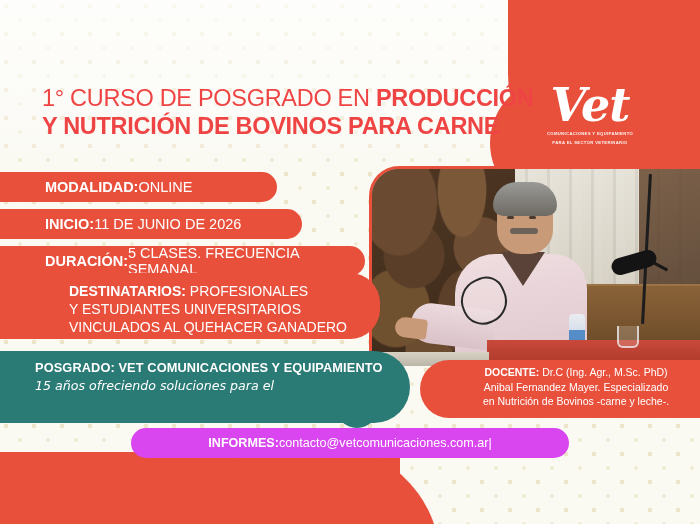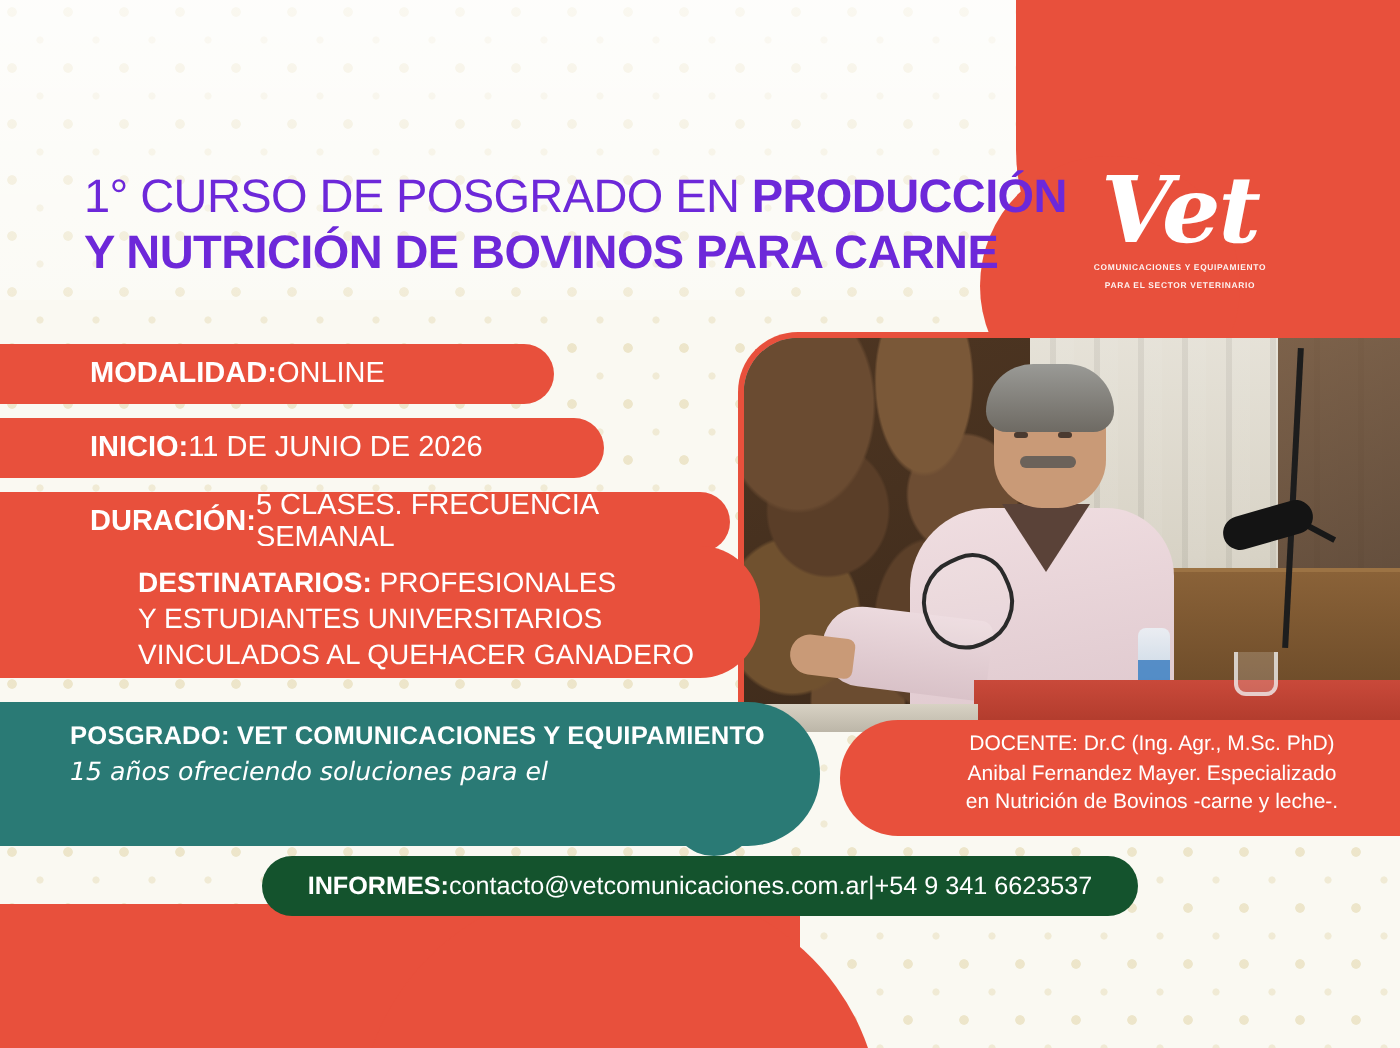--- a/index.html
+++ b/index.html
@@ -86,21 +86,21 @@
   
   .headline {
     position:absolute;
     left:42px; top:84px;
     width:440px;
     z-index:6;
   }
   .headline .line {
     font-size:23.5px;
     line-height:28px;
-    color:#6d28d9;
+    color:#ef4444;
     letter-spacing:-0.3px;
     white-space:nowrap;
   }
   .headline .light { font-weight:400; }
   .headline .bold  { font-weight:700; }
 
   
   .photo-frame {
     position:absolute;
     left:369px; top:166px;
@@ -295,21 +295,21 @@
     width:300px; height:58px;
     background:#e8503c;
     border-radius:29px 0 0 29px;
     color:#ffffff;
     z-index:6;
     text-align:center;
     padding:5px 14px 0 26px;
     font-size:10.5px;
     line-height:14.5px;
   }
-  .band-docente .k { font-weight:400;text-align:center; }
+  .band-docente .k { font-weight:700;text-align:center; }
 
   
   .red-bottom {
     position:absolute;
     left:-20px; top:452px;
     width:420px; height:100px;
     background:#e8503c;
     border-top-right-radius:0;
     z-index:2;
   }
@@ -320,21 +320,21 @@
     background:#e8503c;
     border-radius:50% 50% 0 0 / 60% 60% 0 0;
     z-index:2;
   }
 
   
   .pill-informes {
     position:absolute;
     left:131px; top:428px;
     width:438px; height:30px;
-    background:#14532d;
+    background:#d946ef;
     border-radius:15px;
     color:#ffffff;
     display:flex; align-items:center; justify-content:center;
     font-size:12.6px;
     z-index:8;
   }
   .pill-informes .k { font-weight:700; }
 
   
   .teal-dot {
@@ -429,16 +429,15 @@
     <div>en Nutrición de Bovinos -carne y leche-.</div>
   </div>
 
   <div class="red-bottom"></div>
   <div class="red-bottom-curve"></div>
 
   <div class="pill-informes">
     <span class="k">INFORMES:</span>
       <span> contacto@vetcomunicaciones.com.ar</span>
       <span> | </span>
-      <span>+54 9 341 6623537</span>
   </div>
 
 </div>
 
 </body></html>

